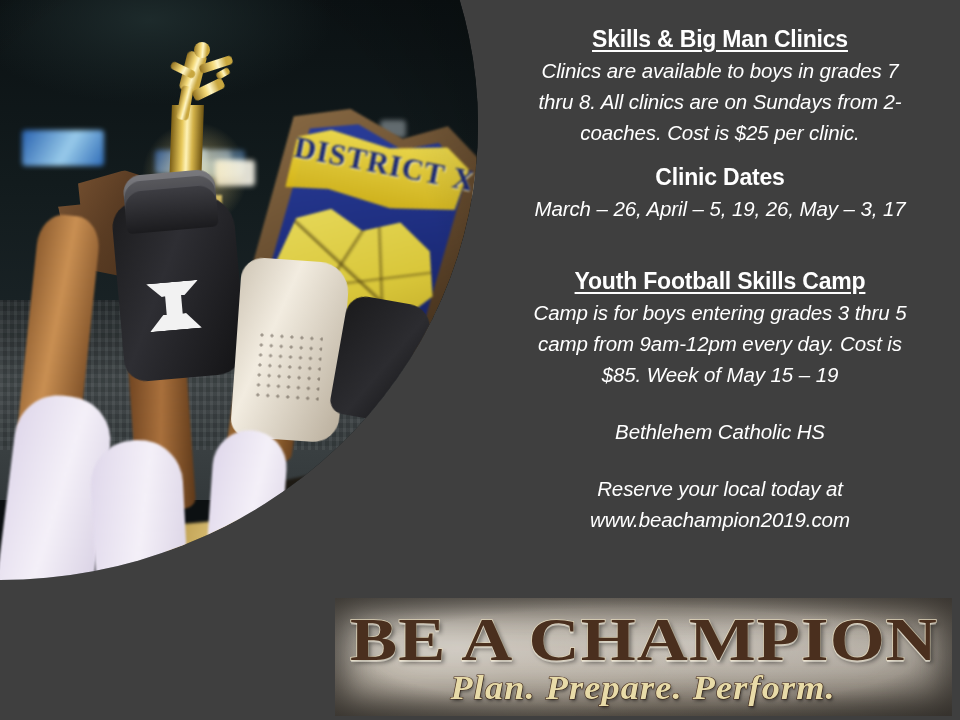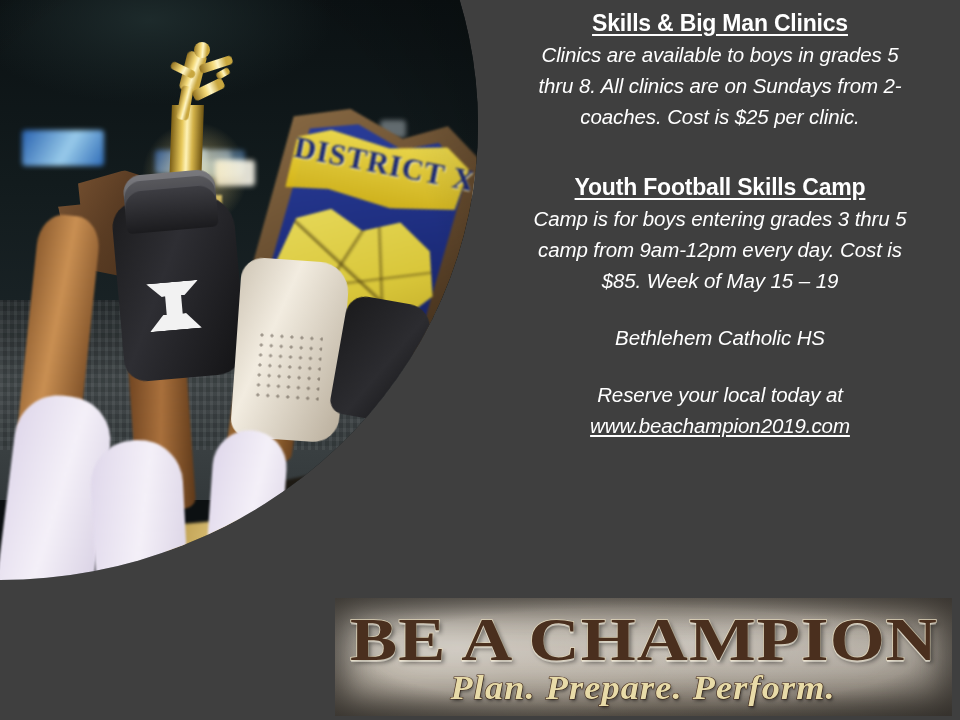--- a/index.html
+++ b/index.html
@@ -286,28 +286,28 @@
     text-align: center;
     color: #ffffff;
   }
   .blk { width: 470px; margin: 0 auto; }
   .hd {
     font-size: 23px;
     font-weight: bold;
     line-height: 31px;
     letter-spacing: -0.2px;
   }
-  .hd.u { text-decoration: underline; text-underline-offset: 3px; }
+  .hd.u { text-decoration: underline; text-underline-offset: 3px; margin-top: 16px; }
   .bd {
     font-size: 20.5px;
     font-style: italic;
     line-height: 31px;
     letter-spacing: -0.1px;
   }
-  .bd.u  { text-decoration: underline; text-underline-offset: 2px; }
+  .bd.u  { text-underline-offset: 2px; }
   .sp-8  { height: 8px; }
   .sp-14 { height: 14px; }
   .sp-26 { height: 26px; }
 
   
   #logo {
     position: absolute;
     left: 335px;
     top: 598px;
     width: 617px;
@@ -435,27 +435,31 @@
 
       <div class="photo-vignette"></div>
     </div>
   </div>
 
   <div id="text-panel">
 
     <div class="blk">
       <div class="sp-8"></div>
       <div class="hd u">Skills &amp; Big Man Clinics</div>
-      <div class="bd">Clinics are available to boys in grades 5</div>
+      <div class="bd">Clinics are available to boys in grades 7</div>
       <div class="bd">thru 8.  All clinics are on Sundays from 2-</div>
       <div class="bd">coaches. Cost is $25 per clinic.</div>
     </div>
 
     <div class="sp-14"></div>
 
+    <div class="blk">
+      <div class="hd">Clinic Dates</div>
+      <div class="bd">March – 26, April – 5, 19, 26, May – 3, 17</div>
+    </div>
 
     <div class="sp-26"></div>
 
     <div class="blk">
       <div class="hd u">Youth Football Skills Camp</div>
       <div class="bd">Camp is for boys entering grades 3 thru 5</div>
       <div class="bd">camp from 9am-12pm every day. Cost is</div>
       <div class="bd">$85. Week of May 15 – 19</div>
     </div>
 

